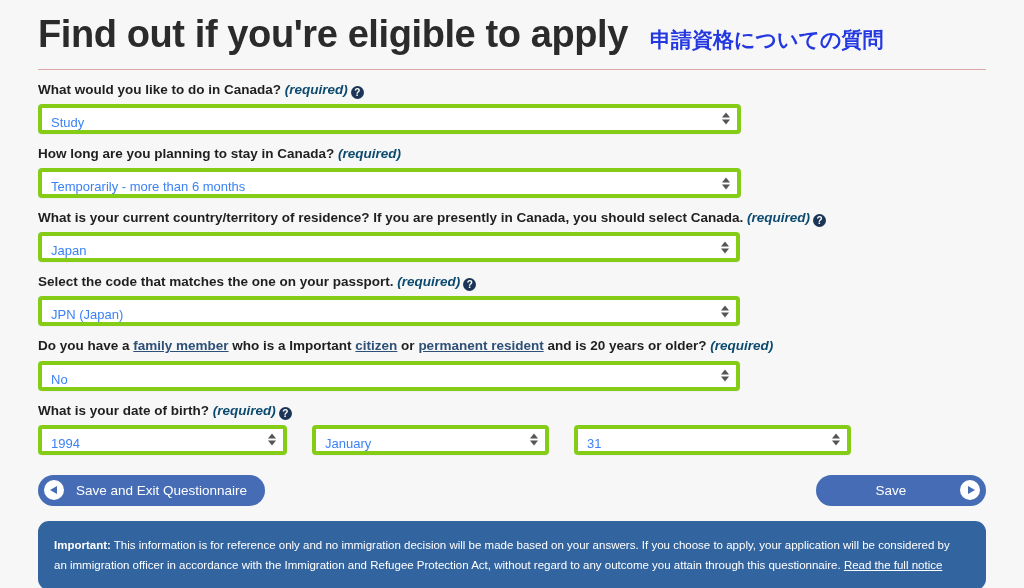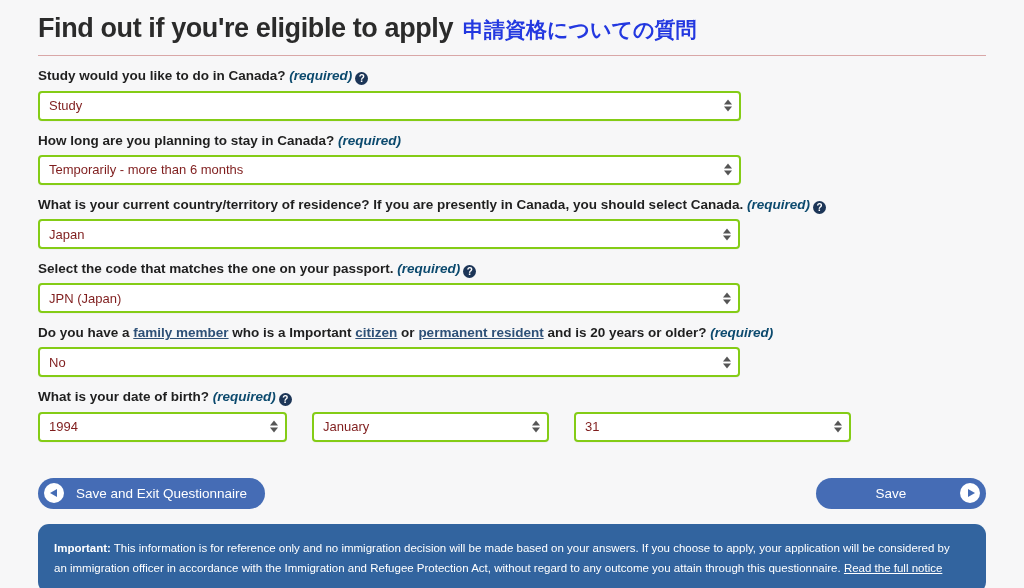--- a/index.html
+++ b/index.html
@@ -18,31 +18,32 @@
   }
 
   
   .title-row {
     display: flex;
     align-items: baseline;
     gap: 10px;
     padding-top: 12px;
   }
   .title-main {
-    font-size: 27px;
+    font-size: 38px;
     font-weight: bold;
     color: #2b2b2b;
     letter-spacing: -0.4px;
     line-height: 1.2;
   }
   .title-jp {
     font-size: 21px;
     font-weight: bold;
     color: #2338e0;
     line-height: 1.2;
+    margin-left: 12px;
   }
   .title-rule {
     height: 1px;
     background: #d9a7a7;
     margin-top: 11px;
     margin-bottom: 0;
   }
 
   
   .field { margin-top: 11px; }
@@ -81,27 +82,27 @@
 
   .select-wrap {
     position: relative;
     display: inline-block;
     vertical-align: top;
   }
   .select-box {
     position: relative;
     height: 30px;
     background: #ffffff;
-    border: 2px solid #84cc16;
+    border: 4px solid #84cc16;
     border-radius: 4px;
     display: flex;
-    align-items: center;
+    align-items: flex-end;
     padding: 0 22px 0 9px;
     font-size: 13px;
-    color: #7f1d1d;
+    color: #3b82f6;
     white-space: nowrap;
     overflow: hidden;
     box-shadow: 0 1px 1px rgba(0,0,0,0.03);
   }
   .stepper {
     position: absolute;
     right: 7px; top: 50%;
     transform: translateY(-50%);
     width: 9px; height: 17px;
     display: flex;
@@ -124,21 +125,21 @@
   .date-row { display: flex; gap: 25px; }
   .w-y { width: 249px; }
   .w-m { width: 237px; }
   .w-d { width: 277px; }
 
   
   .btn-row {
     display: flex;
     justify-content: space-between;
     align-items: center;
-    margin-top: 36px;
+    margin-top: 20px;
   }
   .btn {
     background: #456cb5;
     color: #ffffff;
     border: none;
     border-radius: 18px;
     height: 31px;
     display: inline-flex;
     align-items: center;
     font-size: 13.5px;
@@ -186,21 +187,21 @@
 
 <div id="page">
 
   <div class="title-row">
     <span class="title-main">Find out if you're eligible to apply</span>
     <span class="title-jp">申請資格についての質問</span>
   </div>
   <div class="title-rule"></div>
 
   <div class="field">
-    <span class="field-label"><span>Study would you like to do in Canada?</span> <span class="req">(required)</span><span class="help-icon">?</span></span>
+    <span class="field-label"><span>What would you like to do in Canada?</span> <span class="req">(required)</span><span class="help-icon">?</span></span>
     <div class="select-wrap w-700">
       <div class="select-box">
         <span>Study</span>
         <span class="stepper">
             <i class="up"></i>
             <i class="down"></i>
           </span>
       </div>
     </div>
   </div>

